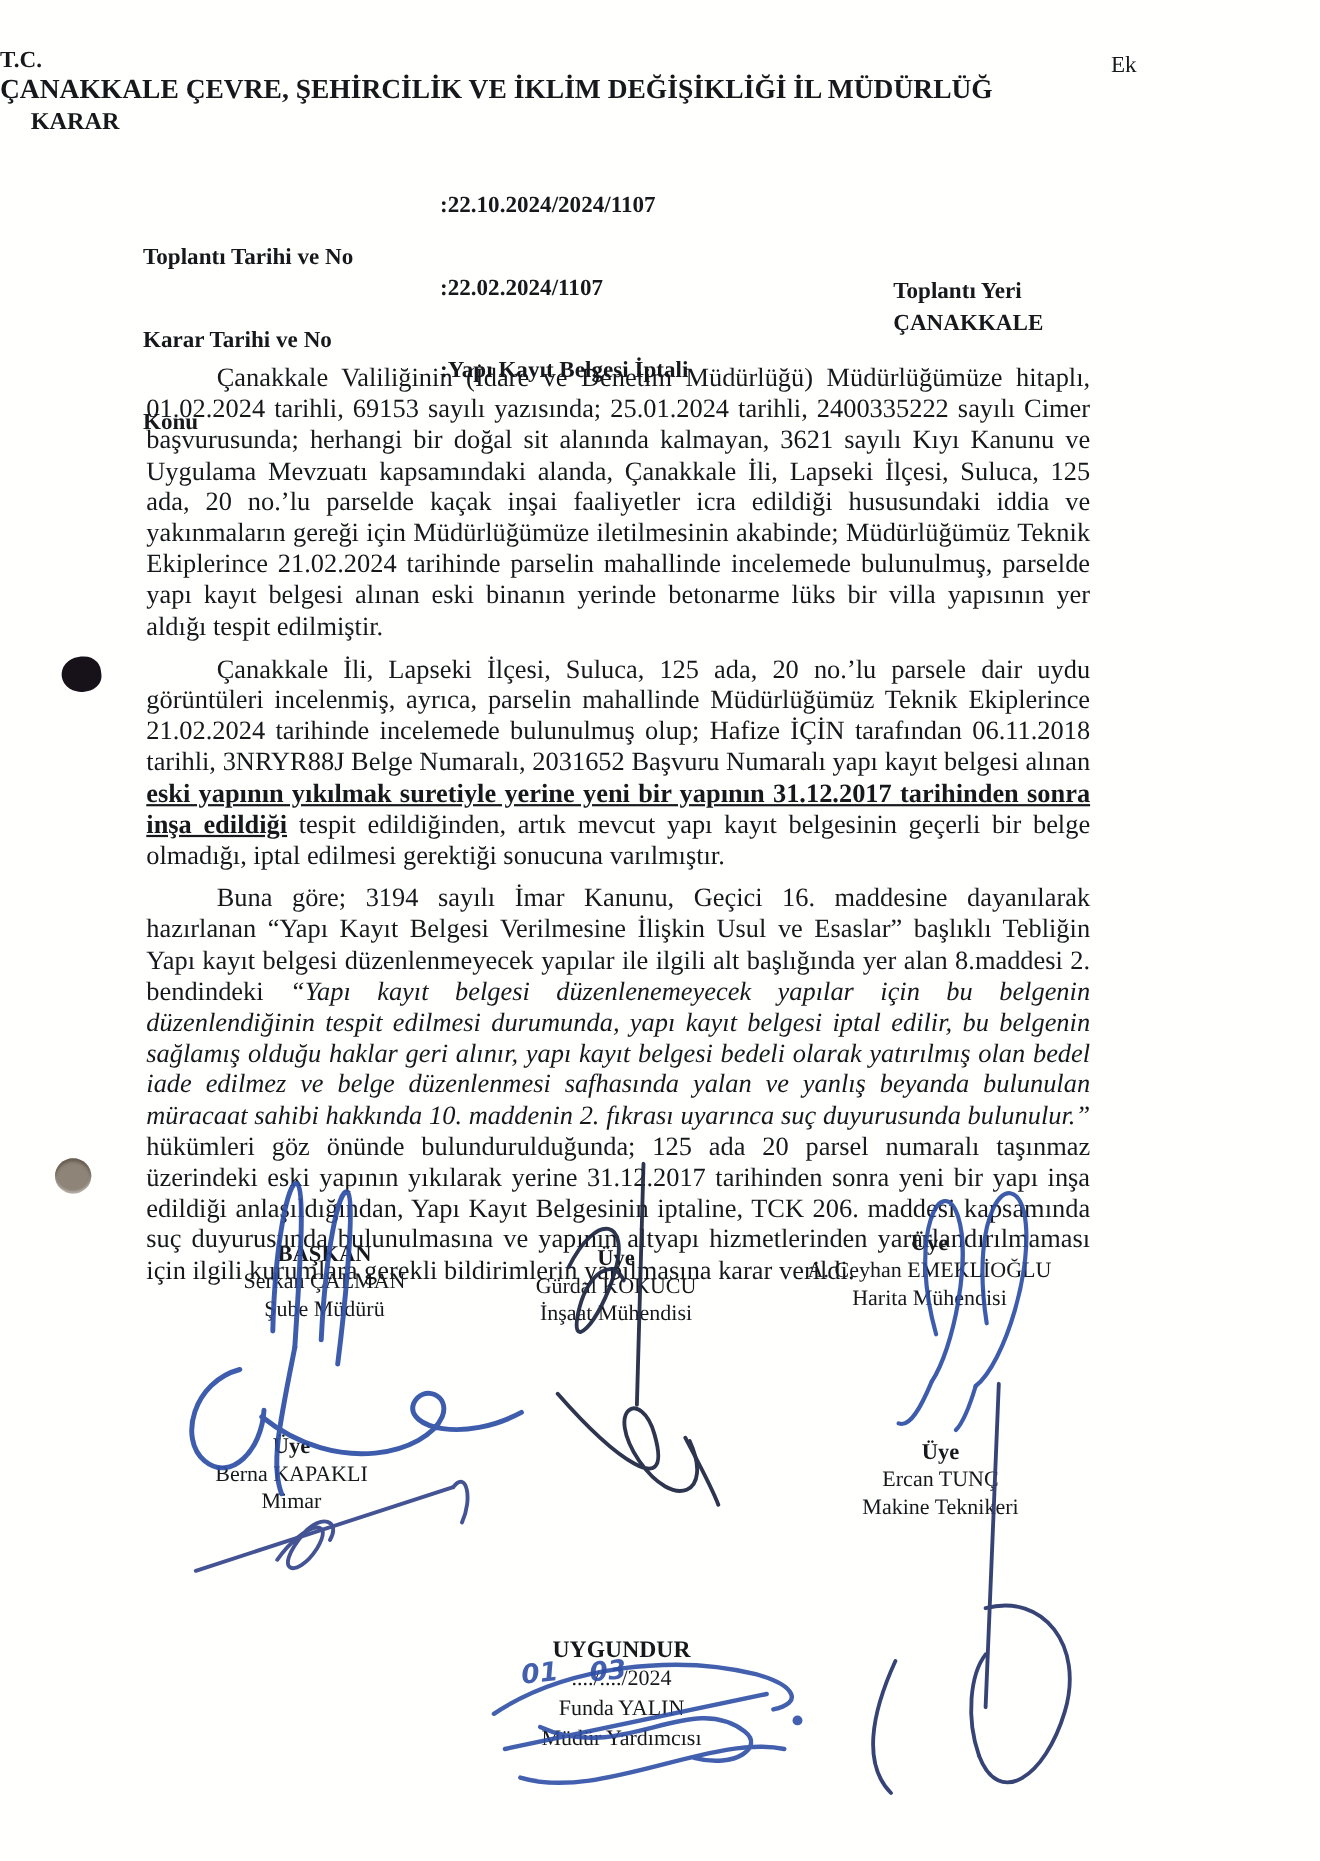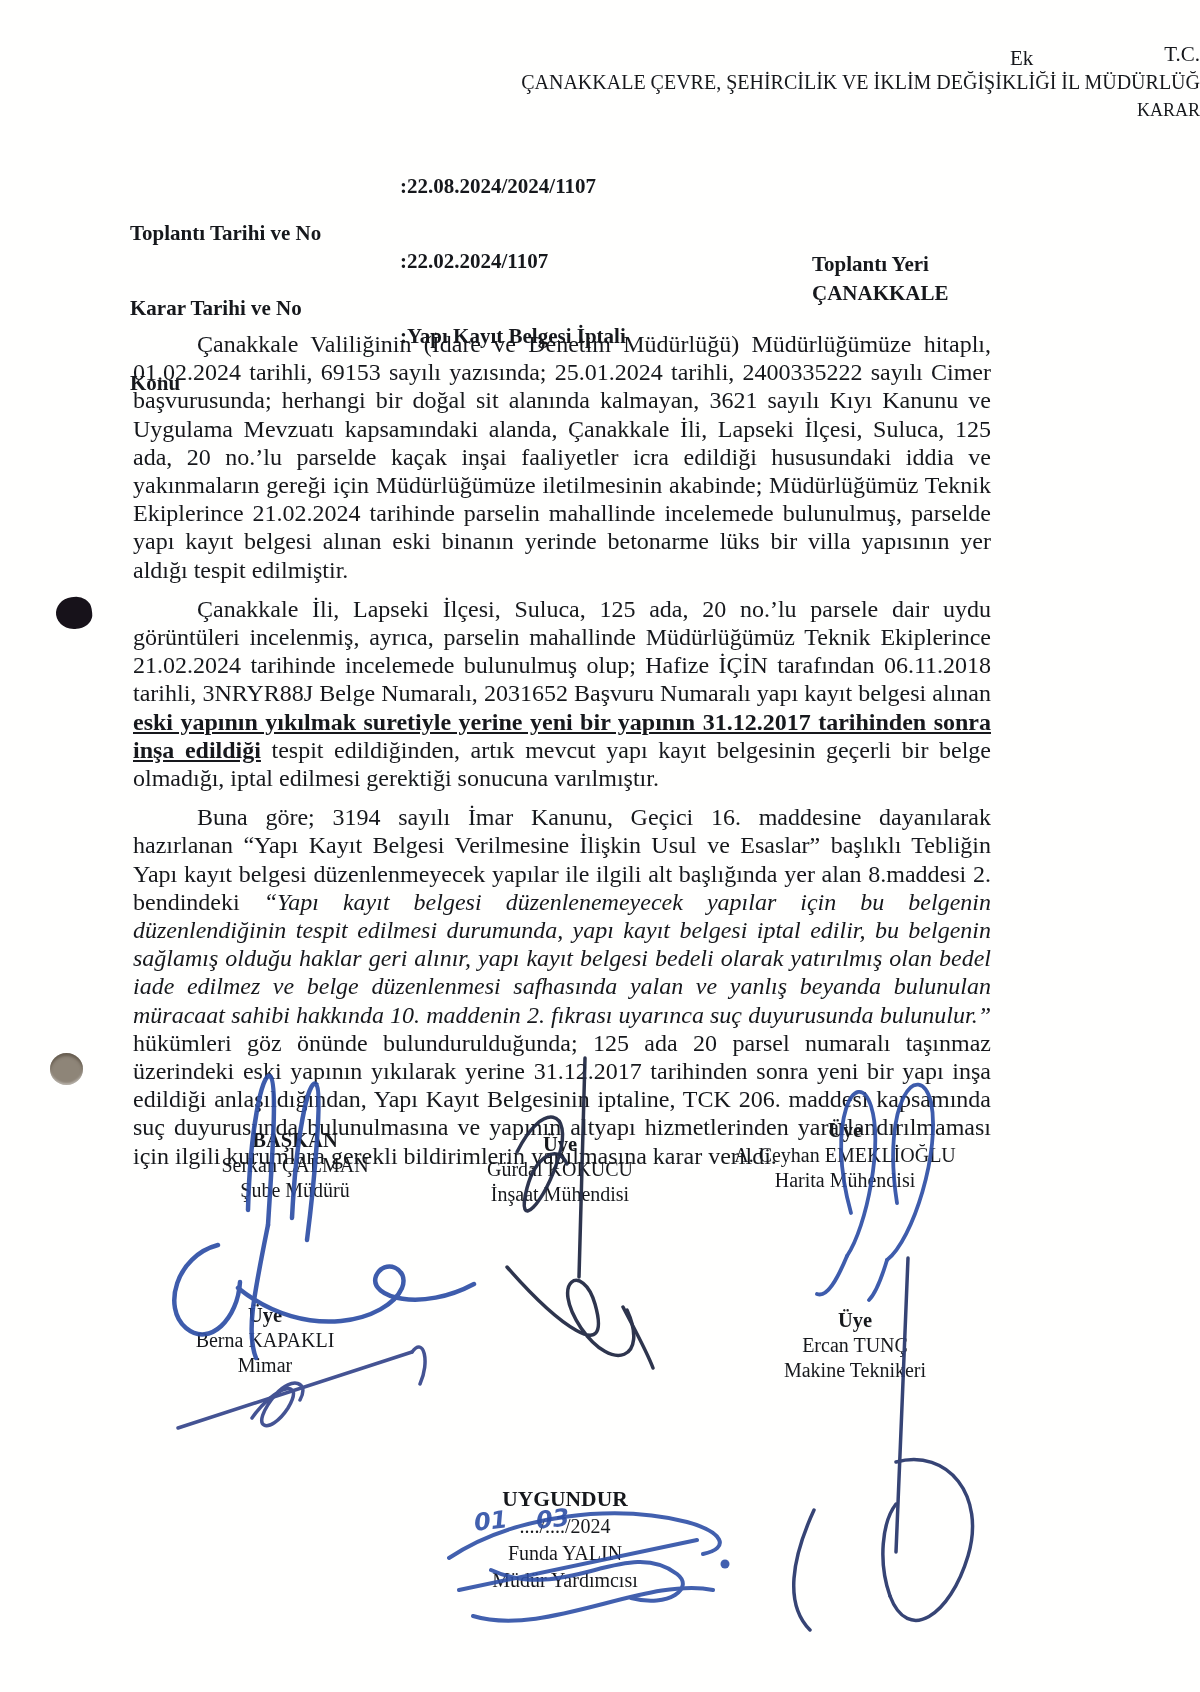--- a/index.html
+++ b/index.html
@@ -1,25 +1,25 @@
 <!DOCTYPE html>
 <html><head>
 <meta charset="utf-8">
 <style>
   html,body { margin:0; padding:0; background:#ffffff; }
   .page {
     position:relative; width:1200px; height:1692px; background:#fffffe;
     font-family:"Liberation Serif", serif; color:#16181c; overflow:hidden;
   }
-  .hdr { position:absolute; top:40px; left:0; width:100%; text-align:right; font-weight:normal; }
+  .hdr { position:absolute; top:40px; left:0; width:100%; text-align:left; font-weight:bold; }
   .hdr div { line-height:28px; }
   .h-tc { font-size:21px; }
-  .h-l2 { font-size:20px; }
+  .h-l2 { font-size:25px; }
   .h-l3 { font-size:22px; }
-  .h-karar { font-size:18px; }
+  .h-karar { font-size:22px;padding-left:28px; }
   .ek { position:absolute; top:46px; left:1010px; font-size:21px; }
 
   .meta { position:absolute; top:172px; left:130px; font-weight:bold; font-size:21px; }
   .meta-row { display:flex; line-height:28px; }
   .meta-label { width:270px;margin-top:47px; }
 
   .venue { position:absolute; top:250px; left:812px; font-weight:bold; font-size:21px; line-height:29px; }
 
   .docbody { position:absolute; top:330px; left:133px; width:858px; font-size:24px; line-height:28.2px; text-align:justify; }
   .docbody p { margin:0 0 11px 0; text-indent:64px; }
@@ -58,21 +58,21 @@
 
   <div class="hdr">
     <div class="h-tc">T.C.</div>
     <div class="h-l2">ÇANAKKALE ÇEVRE, ŞEHİRCİLİK VE İKLİM DEĞİŞİKLİĞİ İL MÜDÜRLÜĞ</div>
     <div class="h-karar">KARAR</div>
   </div>
 
   <div class="meta">
     <div class="meta-row">
       <span class="meta-label">Toplantı Tarihi ve No</span>
-      <span class="meta-value">:22.08.2024/2024/1107</span>
+      <span class="meta-value">:22.10.2024/2024/1107</span>
     </div>
     <div class="meta-row">
       <span class="meta-label">Karar Tarihi ve No</span>
       <span class="meta-value">:22.02.2024/1107</span>
     </div>
     <div class="meta-row">
       <span class="meta-label">Konu</span>
       <span class="meta-value">:Yapı Kayıt Belgesi İptali</span>
     </div>
   </div>

